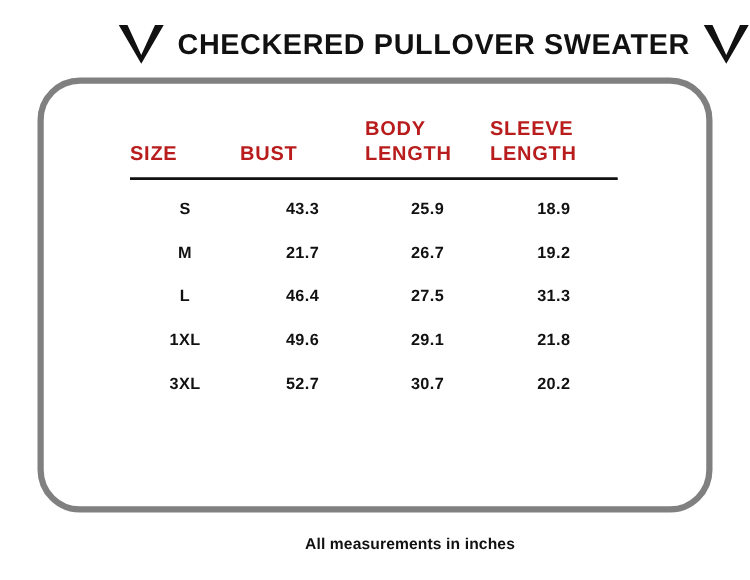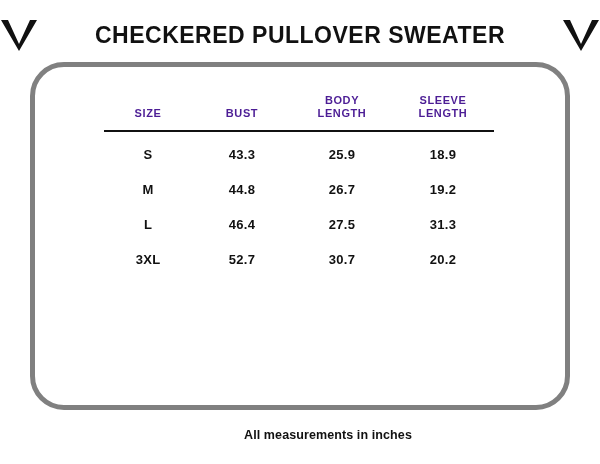--- a/index.html
+++ b/index.html
@@ -23,21 +23,21 @@
 
   
   .header {
     position: absolute;
     top: 14px;
     left: 0;
     width: 600px;
     height: 42px;
     display: flex;
     align-items: center;
-    justify-content: space-between;
+    justify-content: flex-end;
     gap: 10px;
   }
   .title {
     font-size: 23px;
     font-weight: bold;
     letter-spacing: 0.5px;
     color: #111111;
     white-space: nowrap;
     line-height: 1;
   }
@@ -66,26 +66,26 @@
     left: 104px;
     top: 92px;
     width: 390px;
   }
   table.size-table {
     border-collapse: collapse;
     width: 390px;
     table-layout: fixed;
   }
   table.size-table th {
-    font-size: 11px;
+    font-size: 16px;
     font-weight: bold;
     letter-spacing: 0.6px;
-    color: #4c1d95;
+    color: #b91c1c;
     padding: 2px 0 9px 0;
-    text-align: center;
+    text-align: left;
     vertical-align: bottom;
     line-height: 1.22;
     border-bottom: 2px solid #111111;
   }
   table.size-table td {
     font-size: 13px;
     font-weight: bold;
     color: #111111;
     text-align: center;
     height: 35px;
@@ -161,31 +161,37 @@
       </thead>
       <tbody>
         <tr class="data-row">
           <td>S</td>
           <td>43.3</td>
           <td>25.9</td>
           <td>18.9</td>
         </tr>
         <tr class="data-row">
           <td>M</td>
-          <td>44.8</td>
+          <td>21.7</td>
           <td>26.7</td>
           <td>19.2</td>
         </tr>
         <tr class="data-row">
           <td>L</td>
           <td>46.4</td>
           <td>27.5</td>
           <td>31.3</td>
         </tr>
         <tr class="data-row">
+          <td>1XL</td>
+          <td>49.6</td>
+          <td>29.1</td>
+          <td>21.8</td>
+        </tr>
+        <tr class="data-row">
           <td>3XL</td>
           <td>52.7</td>
           <td>30.7</td>
           <td>20.2</td>
         </tr>
       </tbody>
     </table>
   </div>
 
   <div class="footer-note">All measurements in inches</div>

